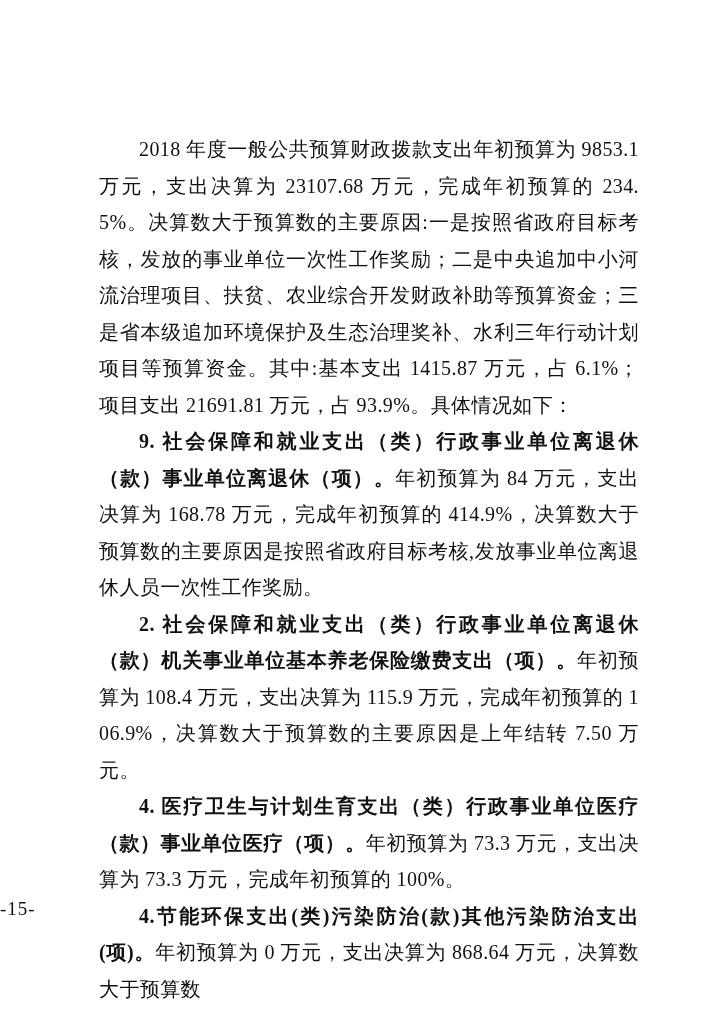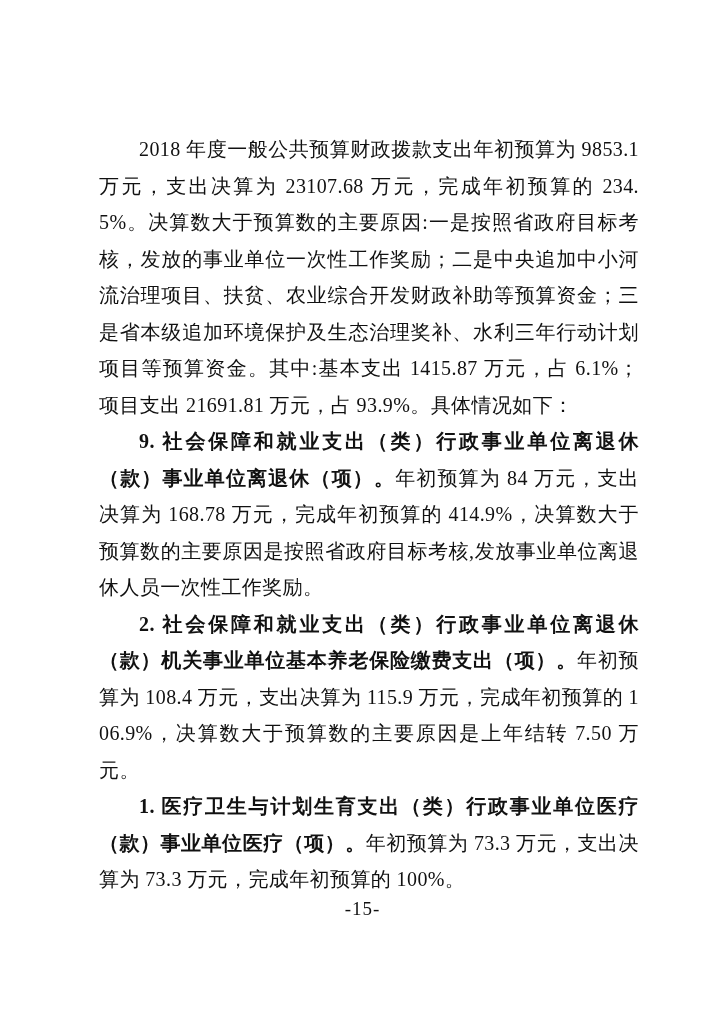--- a/index.html
+++ b/index.html
@@ -33,30 +33,30 @@
     letter-spacing: 0.4px;
     word-break: break-all;
   }
   .seg { font-weight: 400; }
   .seg.bold { font-weight: 700; }
   .footer {
     position: absolute;
     left: 0;
     top: 898px;
     width: 725px;
-    text-align: center;
     font-size: 19px;
     letter-spacing: 1px;
     color: #111111;
   }
 </style>
 </head>
 <body>
 
 <div class="page">
   <div class="doc-body">
       <p class="para"><span class="seg">2018 年度一般公共预算财政拨款支出年初预算为 9853.1 万元，支出决算为 23107.68 万元，完成年初预算的 234.5%。决算数大于预算数的主要原因:一是按照省政府目标考核，发放的事业单位一次性工作奖励；二是中央追加中小河流治理项目、扶贫、农业综合开发财政补助等预算资金；三是省本级追加环境保护及生态治理奖补、水利三年行动计划项目等预算资金。其中:基本支出 1415.87 万元，占 6.1%；项目支出 21691.81 万元，占 93.9%。具体情况如下：</span></p>
       <p class="para"><span class="seg bold">9. 社会保障和就业支出（类）行政事业单位离退休（款）事业单位离退休（项）。</span><span class="seg">年初预算为 84 万元，支出决算为 168.78 万元，完成年初预算的 414.9%，决算数大于预算数的主要原因是按照省政府目标考核,发放事业单位离退休人员一次性工作奖励。</span></p>
       <p class="para"><span class="seg bold">2. 社会保障和就业支出（类）行政事业单位离退休（款）机关事业单位基本养老保险缴费支出（项）。</span><span class="seg">年初预算为 108.4 万元，支出决算为 115.9 万元，完成年初预算的 106.9%，决算数大于预算数的主要原因是上年结转 7.50 万元。</span></p>
-      <p class="para"><span class="seg bold">1. 医疗卫生与计划生育支出（类）行政事业单位医疗（款）事业单位医疗（项）。</span><span class="seg">年初预算为 73.3 万元，支出决算为 73.3 万元，完成年初预算的 100%。</span></p>
+      <p class="para"><span class="seg bold">4. 医疗卫生与计划生育支出（类）行政事业单位医疗（款）事业单位医疗（项）。</span><span class="seg">年初预算为 73.3 万元，支出决算为 73.3 万元，完成年初预算的 100%。</span></p>
+      <p class="para"><span class="seg bold">4.节能环保支出(类)污染防治(款)其他污染防治支出(项)。</span><span class="seg">年初预算为 0 万元，支出决算为 868.64 万元，决算数大于预算数</span></p>
     </div>
   <div class="footer">-15-</div>
 </div>
 
 </body></html>

